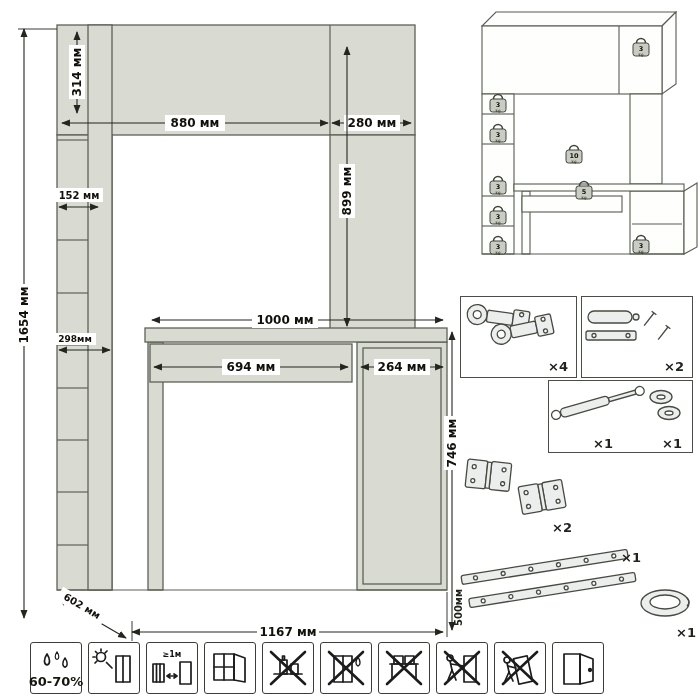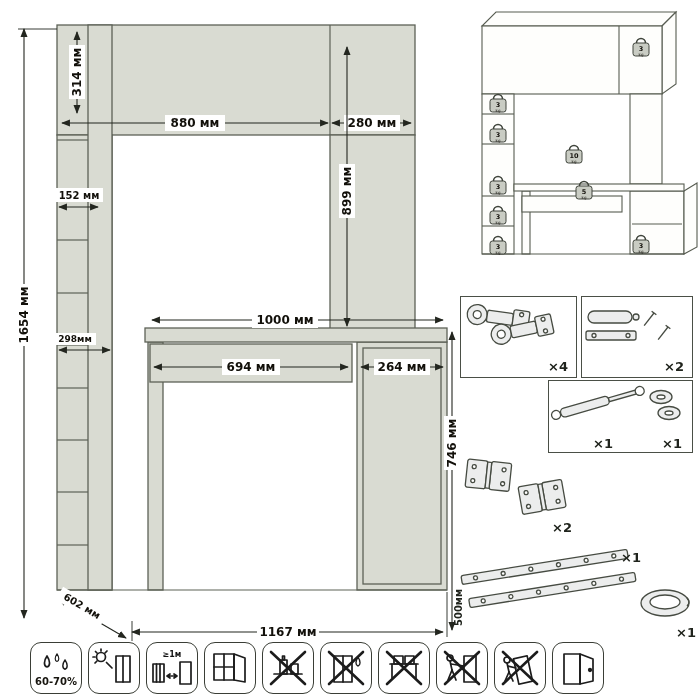--- a/index.html
+++ b/index.html
@@ -26,22 +26,22 @@
   .hwbox{position:absolute;border:1.4px solid #4a4f46;background:#fff;box-sizing:border-box}
   .hw{position:absolute}
   .hwl rect,.hwl circle,.hwl ellipse,.hwl path{stroke:#464b42;stroke-width:1.3;fill:#eceded}
   .hwl line{stroke:#464b42;stroke-width:1.3}
   .hwl .hole{fill:#ffffff}
   .hwl .wire{fill:none}
   .qty{position:absolute;font-weight:bold;font-size:13px;color:#20241d}
   .railtext{font-family:"DejaVu Sans",sans-serif;font-weight:bold;font-size:10px;fill:#20241d}
   
   .care-row{position:absolute;left:30px;top:642px;display:flex;gap:6px}
-  .cbox{width:52px;height:52px;border:1.7px solid #3a3e36;border-radius:11px;background:#fff;display:flex;flex-direction:column;align-items:center;justify-content:center;box-sizing:border-box}
-  .clabel{font-size:10px;font-weight:bold;color:#17150f;line-height:1;margin-top:1px;white-space:nowrap}
+  .cbox{width:52px;height:52px;border:1.7px solid #3a3e36;border-radius:3px;background:#fff;display:flex;flex-direction:column;align-items:center;justify-content:center;box-sizing:border-box}
+  .clabel{font-size:13px;font-weight:bold;color:#17150f;line-height:1;margin-top:1px;white-space:nowrap}
   .ci{stroke:#1c1c1c;stroke-width:1.7;fill:none;stroke-linecap:round;stroke-linejoin:round}
   .ci .x{stroke-width:2.6}
   .ci .fillb{fill:#1c1c1c}
   .ci text{stroke:none;fill:#111;font-weight:bold;font-family:"DejaVu Sans",sans-serif}
 </style>
 </head>
 <body>
 
 <div class="canvas">
 

